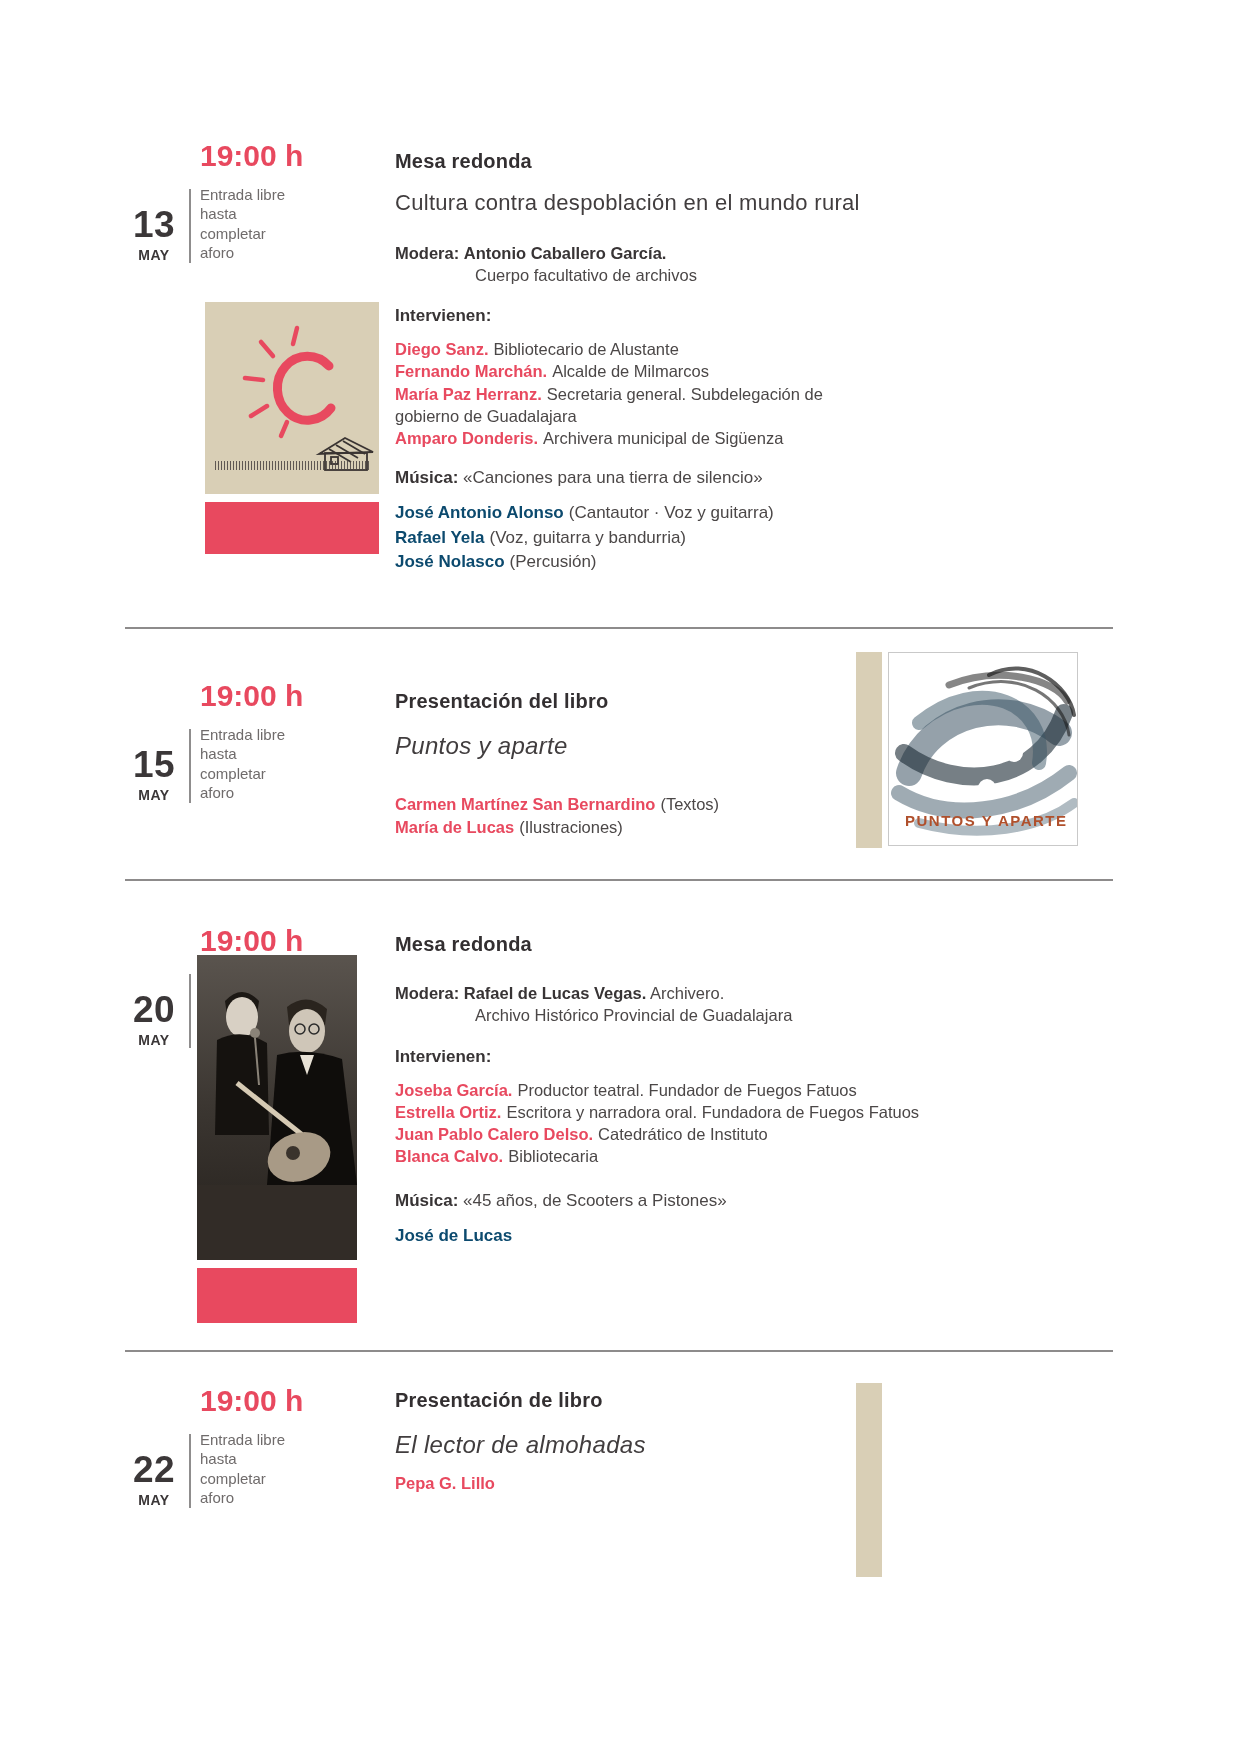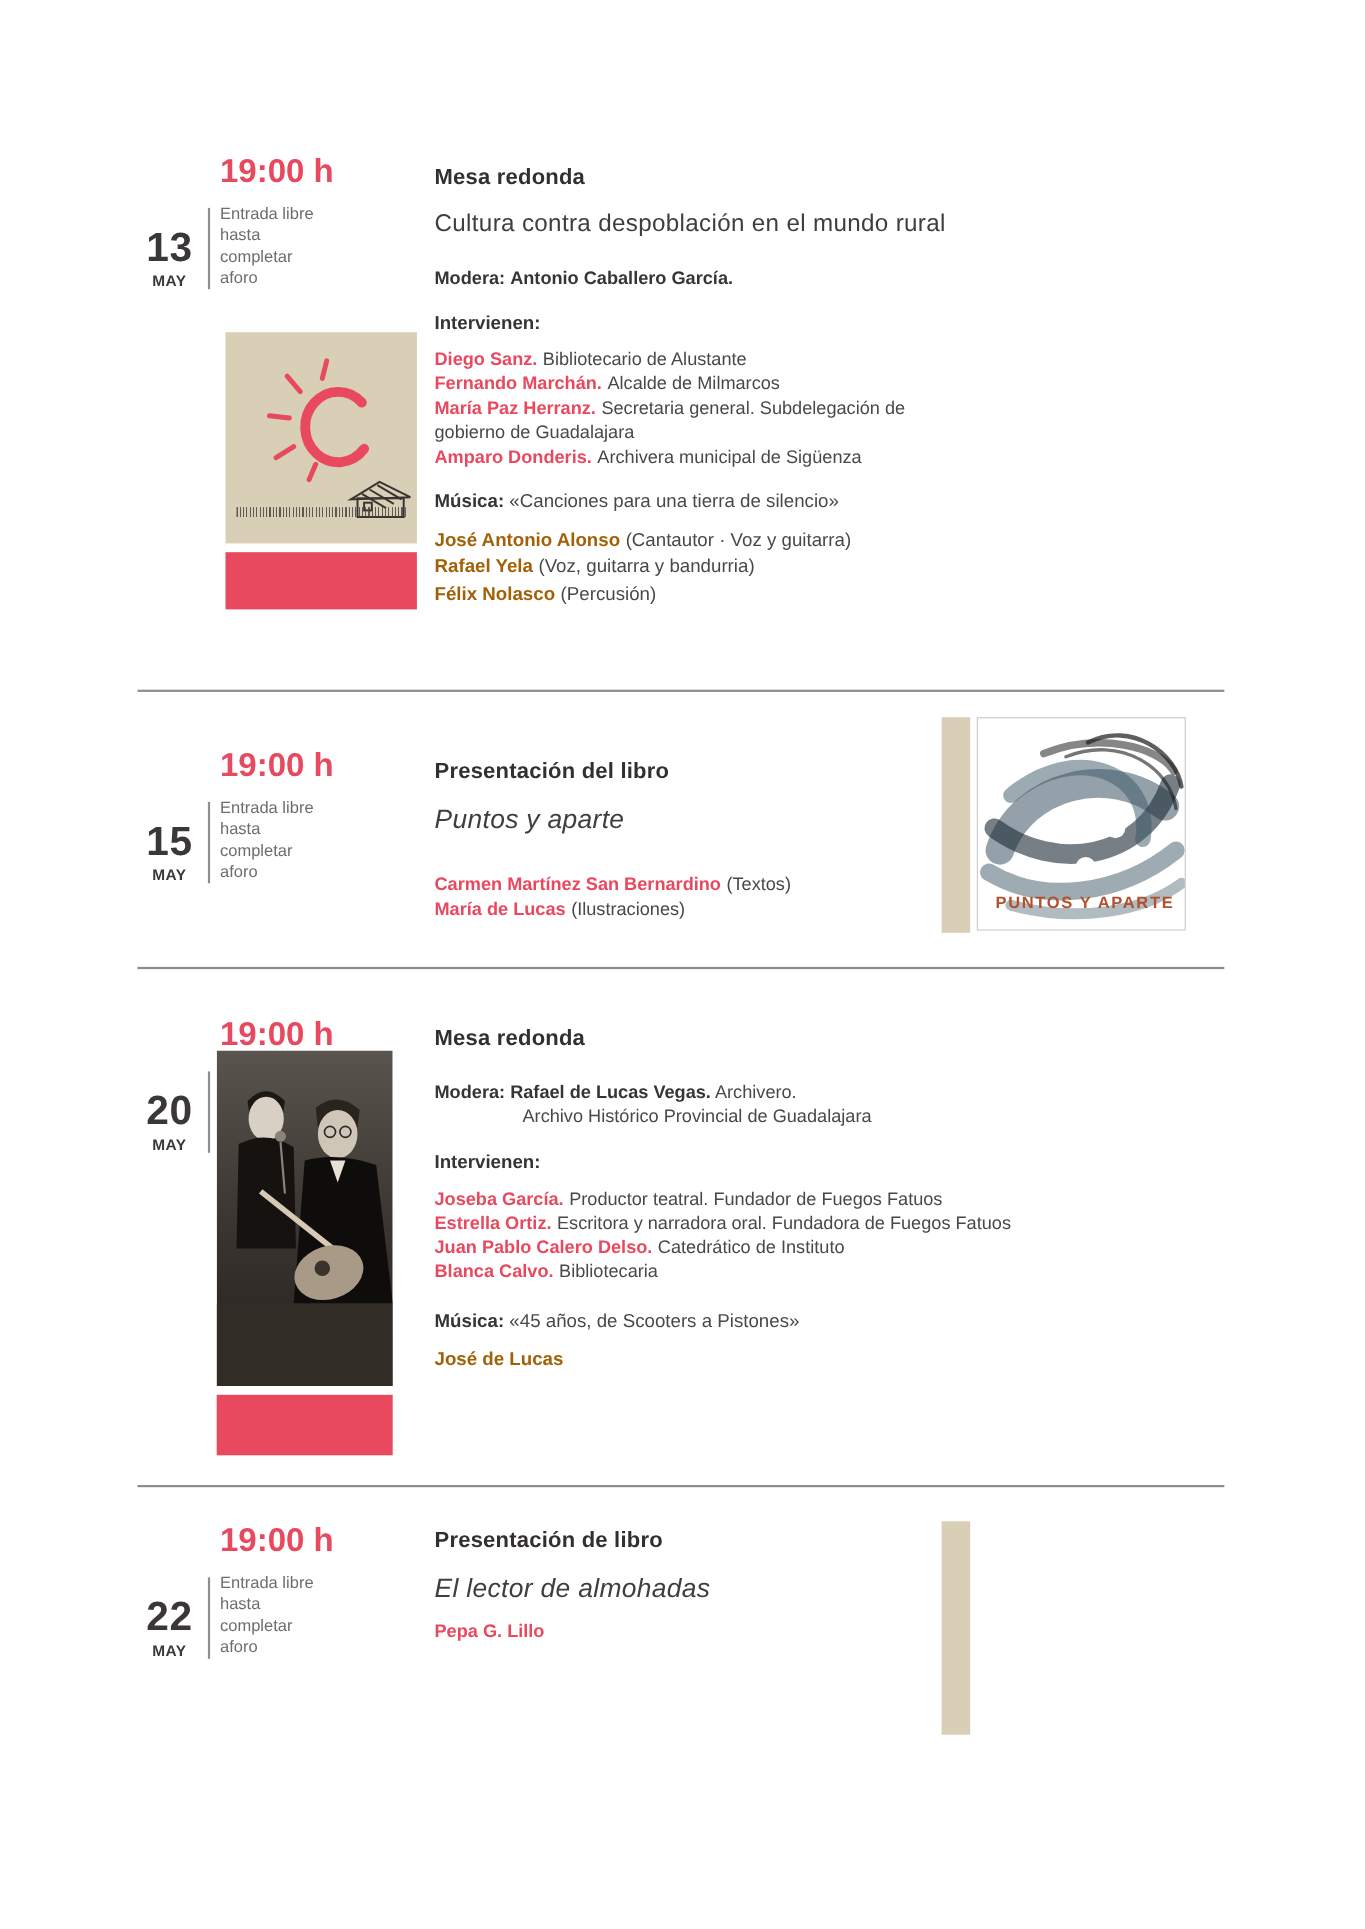--- a/index.html
+++ b/index.html
@@ -25,21 +25,21 @@
   .etitle { font-size:22px; color:#413d3e; margin-top:15px; line-height:1.4; letter-spacing:0.3px; }
   .etitle.italic { font-style:italic; font-size:24px; margin-top:16px; }
   .b { font-weight:bold; color:#383435; }
   .modera { font-size:16.5px; color:#4b4747; margin-top:23px; line-height:1.35; }
   .modera-detail { padding-left:80px; }
   .inter { font-size:17px; margin-top:20px; }
   .speakers { margin-top:12px; font-size:16.5px; line-height:1.34; color:#4b4747; }
   .pname { font-weight:bold; margin-right:5px; }
   .musica { font-size:17px; margin-top:19px; color:#4b4747; }
   .performers { margin-top:13px; font-size:17px; line-height:1.45; color:#4b4747; }
-  .bname { font-weight:bold; color:#a16207; margin-right:5px; }
+  .bname { font-weight:bold; color:#0c4a6e; margin-right:5px; }
   .authors { margin-top:30px; font-size:16.5px; line-height:1.4; color:#4b4747; }
 
   .divider { position:absolute; left:125px; width:988px; height:2px; background:#8d8b8b; }
 
   
   .art-beige { position:absolute; left:205px; top:302px; width:174px; height:192px; }
   .art-pink-1 { position:absolute; left:205px; top:502px; width:174px; height:52px; }
   .photo-box { position:absolute; left:197px; top:955px; width:160px; height:305px; }
   .art-pink-3 { position:absolute; left:197px; top:1268px; width:160px; height:55px; }
   .grass {
@@ -92,36 +92,37 @@
         <div class="time" style="color:#e8495f">19:00 h</div>
         <div class="entry">Entrada libre hasta completar aforo</div>
       </div>
     </div>
     <div class="main-col">
       <div class="etype">Mesa redonda</div>
       <div class="etitle">Cultura contra despoblación en el mundo rural</div>
       <div class="modera">
         <span class="b">Modera:</span>
         <span class="b">Antonio Caballero García.</span>
+        <div class="modera-detail">Cuerpo facultativo de archivos</div>
       </div>
       <div class="inter b">Intervienen:</div>
       <div class="speakers" style="width:480px">
         <div><span class="pname" style="color:#e8495f">Diego Sanz.</span><span>Bibliotecario de Alustante</span></div>
         <div><span class="pname" style="color:#e8495f">Fernando Marchán.</span><span>Alcalde de Milmarcos</span></div>
         <div><span class="pname" style="color:#e8495f">María Paz Herranz.</span><span>Secretaria general. Subdelegación de gobierno de Guadalajara</span></div>
         <div><span class="pname" style="color:#e8495f">Amparo Donderis.</span><span>Archivera municipal de Sigüenza</span></div>
       </div>
       <div class="musica">
         <span class="b">Música:</span>
         <span>«Canciones para una tierra de silencio»</span>
       </div>
       <div class="performers">
         <div><span class="bname">José Antonio Alonso</span><span>(Cantautor · Voz y guitarra)</span></div>
         <div><span class="bname">Rafael Yela</span><span>(Voz, guitarra y bandurria)</span></div>
-        <div><span class="bname">Félix Nolasco</span><span>(Percusión)</span></div>
+        <div><span class="bname">José Nolasco</span><span>(Percusión)</span></div>
       </div>
     </div>
   </section>
 
   <div class="art-beige" style="background:#d9cfb6">
     <svg width="174" height="192" viewBox="0 0 174 192">
 
       <g stroke="#e8495f" stroke-width="4.5" stroke-linecap="round">
         <line x1="92" y1="26" x2="88" y2="42"></line>
         <line x1="56" y1="40" x2="68" y2="54"></line>

